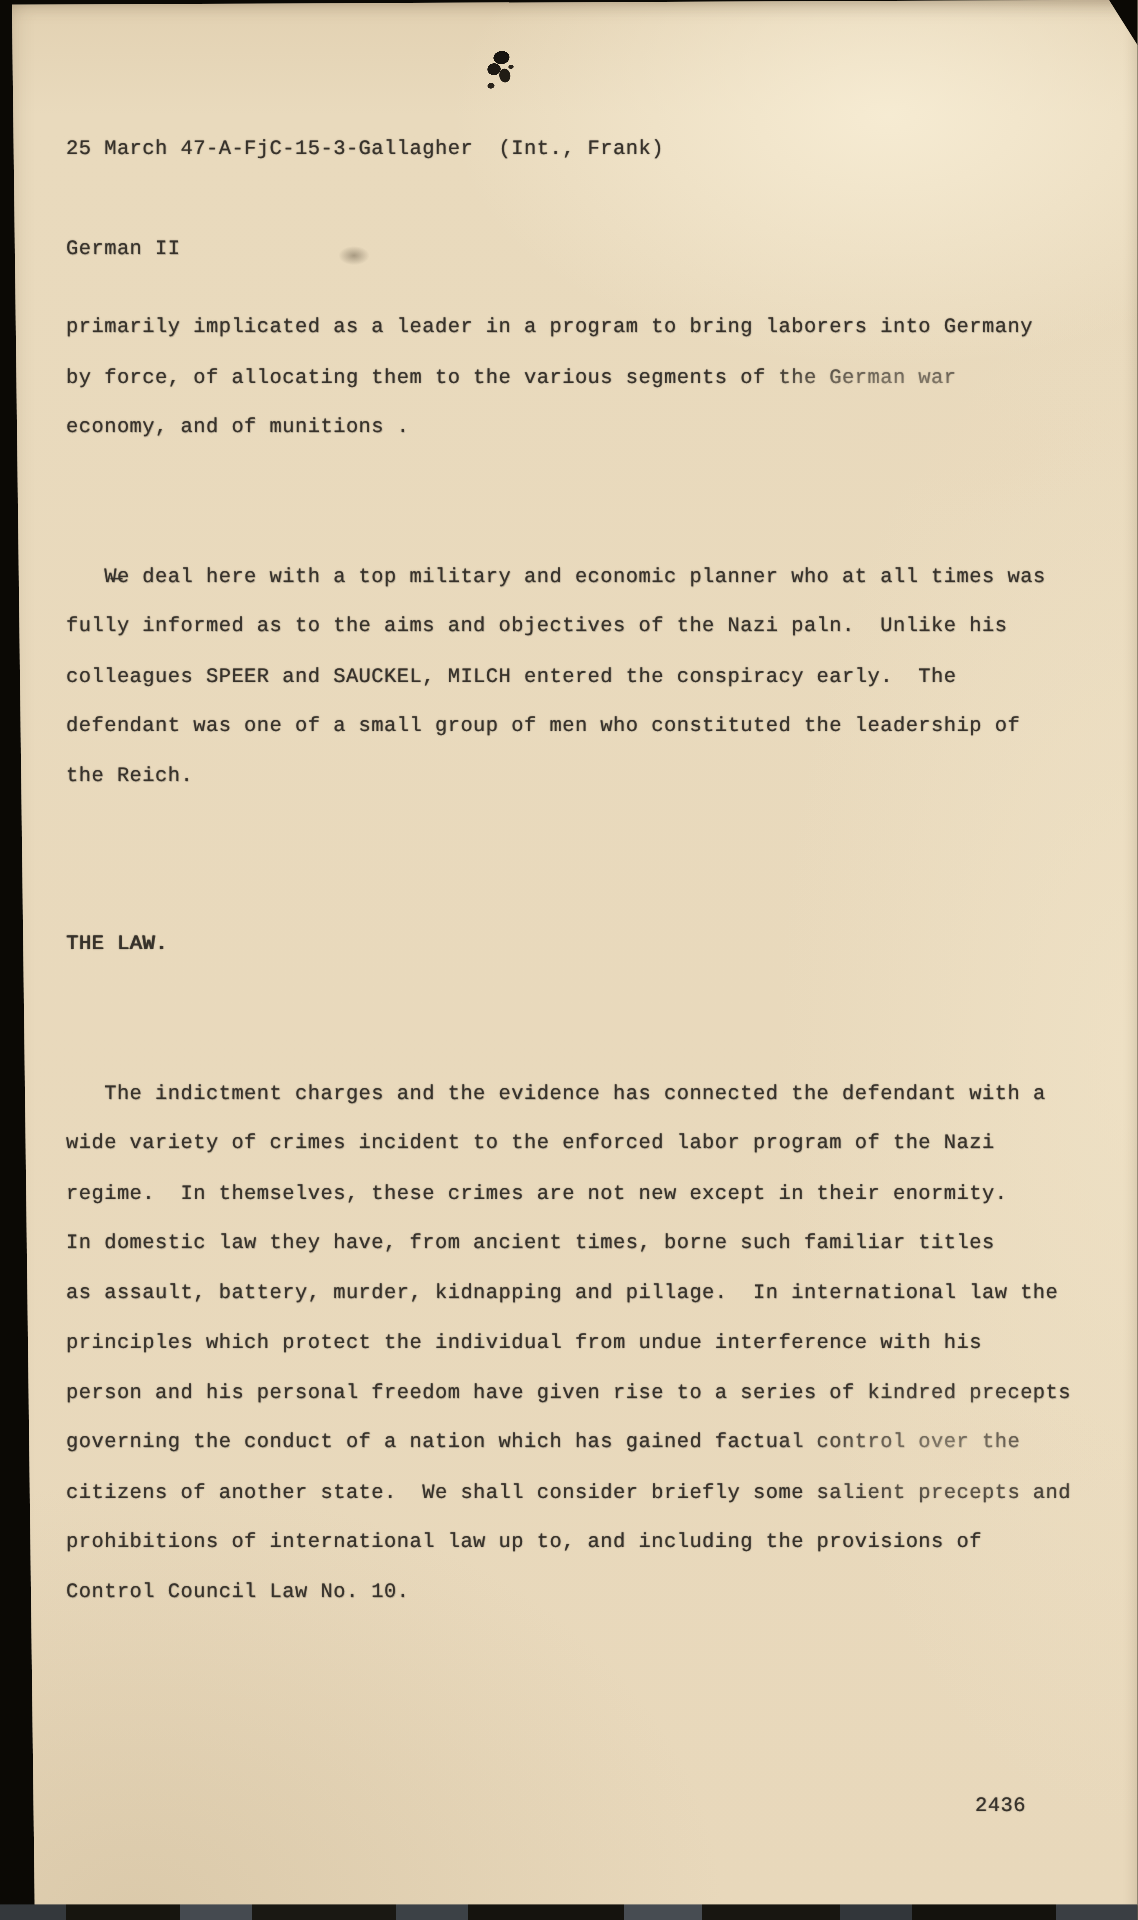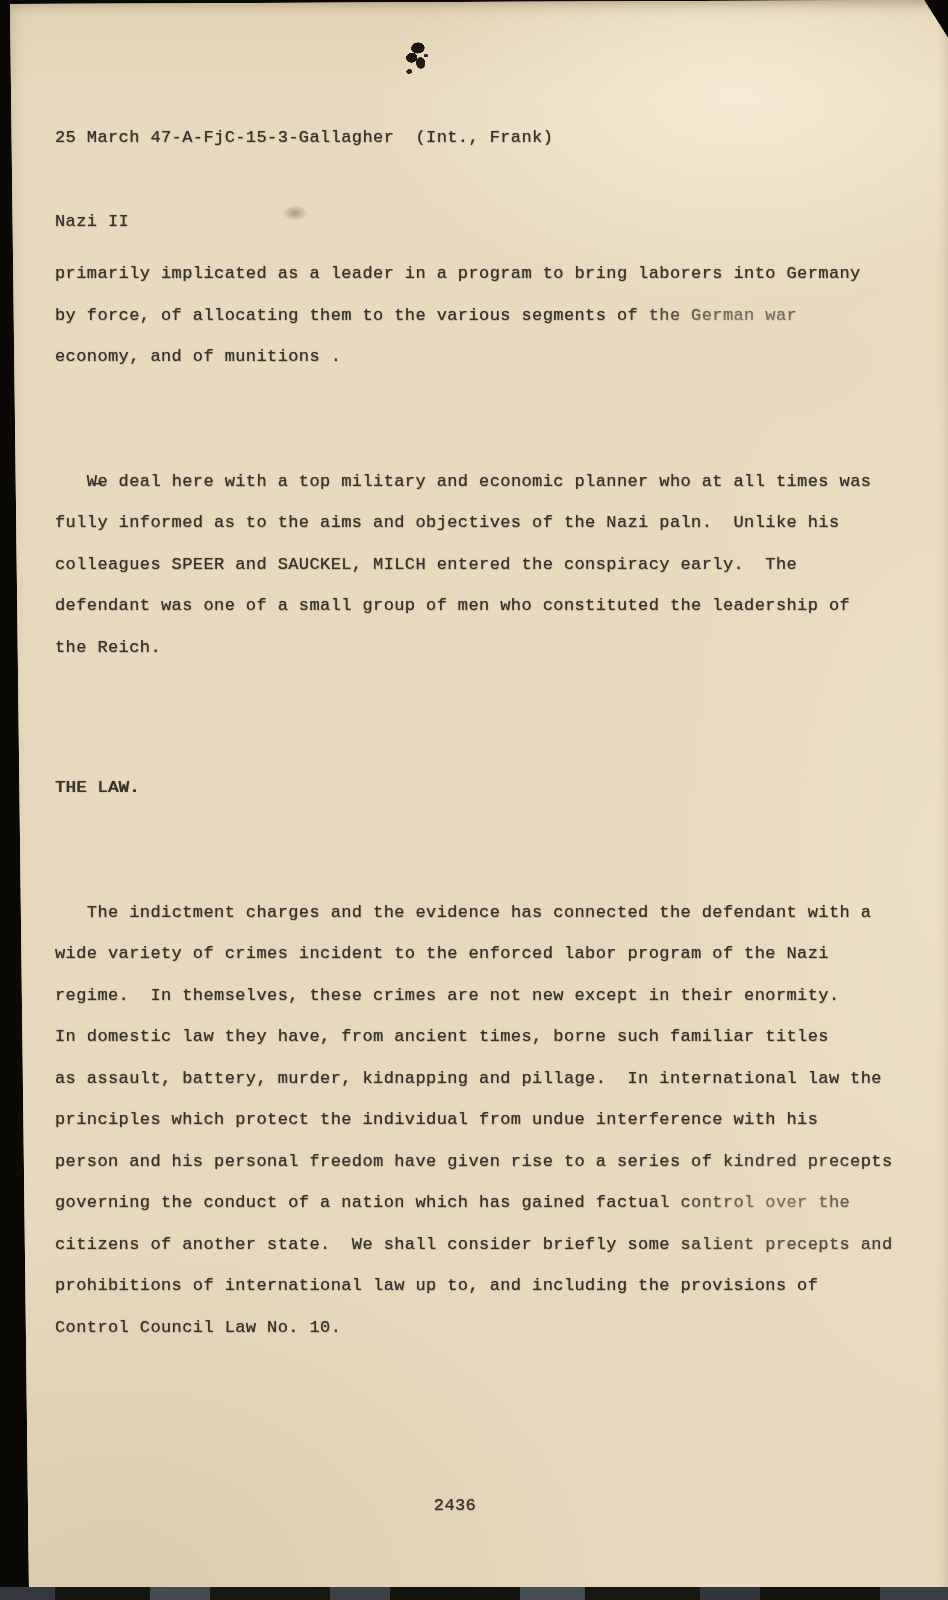--- a/index.html
+++ b/index.html
@@ -34,29 +34,29 @@
       #32363a 700px 760px,#14120d 760px 880px,#3a3e43 880px 948px);
   }
   
   .tw{
     color:#37322b;
     font-size:17px;
     letter-spacing:0.4px;
     text-shadow:0 0 1px rgba(55,50,43,0.75), 0.5px 0.5px 0 rgba(55,50,43,0.18);
     white-space:pre-wrap;
   }
-  .header-block{position:absolute;left:55px;top:68px;line-height:28px;}
+  .header-block{position:absolute;left:55px;top:55px;line-height:28px;}
   .body-block{position:absolute;left:55px;top:170px;right:28px;line-height:41.5px;}
   .para{margin:0;}
   .section-heading{
     margin:16px 0 0 0;
     font-weight:normal;
     text-shadow:0 0 1px rgba(40,35,28,0.9), 0.7px 0 0 rgba(40,35,28,0.8);
   }
-  .footer-block{position:absolute;left:55px;top:1496px;width:800px;text-align:center;}
+  .footer-block{position:absolute;left:55px;top:1496px;width:800px;text-align:right;}
   
   .ink-blot{
     position:absolute;left:399px;top:40px;width:34px;height:38px;
     background:
       radial-gradient(ellipse 11px 9px at 60% 22%, #171410 60%, transparent 62%),
       radial-gradient(ellipse 9px 8px at 38% 45%, #1c1813 60%, transparent 63%),
       radial-gradient(ellipse 8px 10px at 62% 62%, #211c15 55%, transparent 60%),
       radial-gradient(ellipse 5px 4px at 25% 80%, #2a241b 55%, transparent 62%),
       radial-gradient(ellipse 4px 3px at 80% 45%, #2a241b 50%, transparent 60%);
     transform:rotate(-8deg);
@@ -77,21 +77,21 @@
     pointer-events:none;
   }
 </style>
 </head>
 <body>
 
 <div class="page">
 
   <div class="header-block tw">
     <div>25 March 47-A-FjC-15-3-Gallagher  (Int., Frank)</div>
-    <div>Nazi II</div>
+    <div>German II</div>
   </div>
 
   <div class="ink-blot"></div>
   <div class="smudge"></div>
 
   <div class="body-block tw">
     <p class="para">primarily implicated as a leader in a program to bring laborers into Germany
 by force, of allocating them to the various segments of the German war
 economy, and of munitions .</p>
     <p class="para">   W̶e deal here with a top military and economic planner who at all times was

